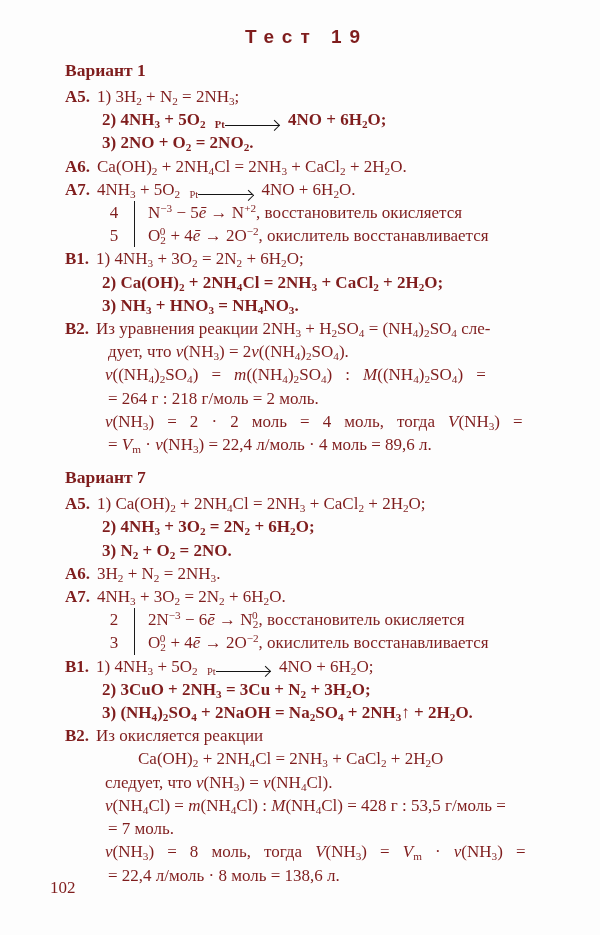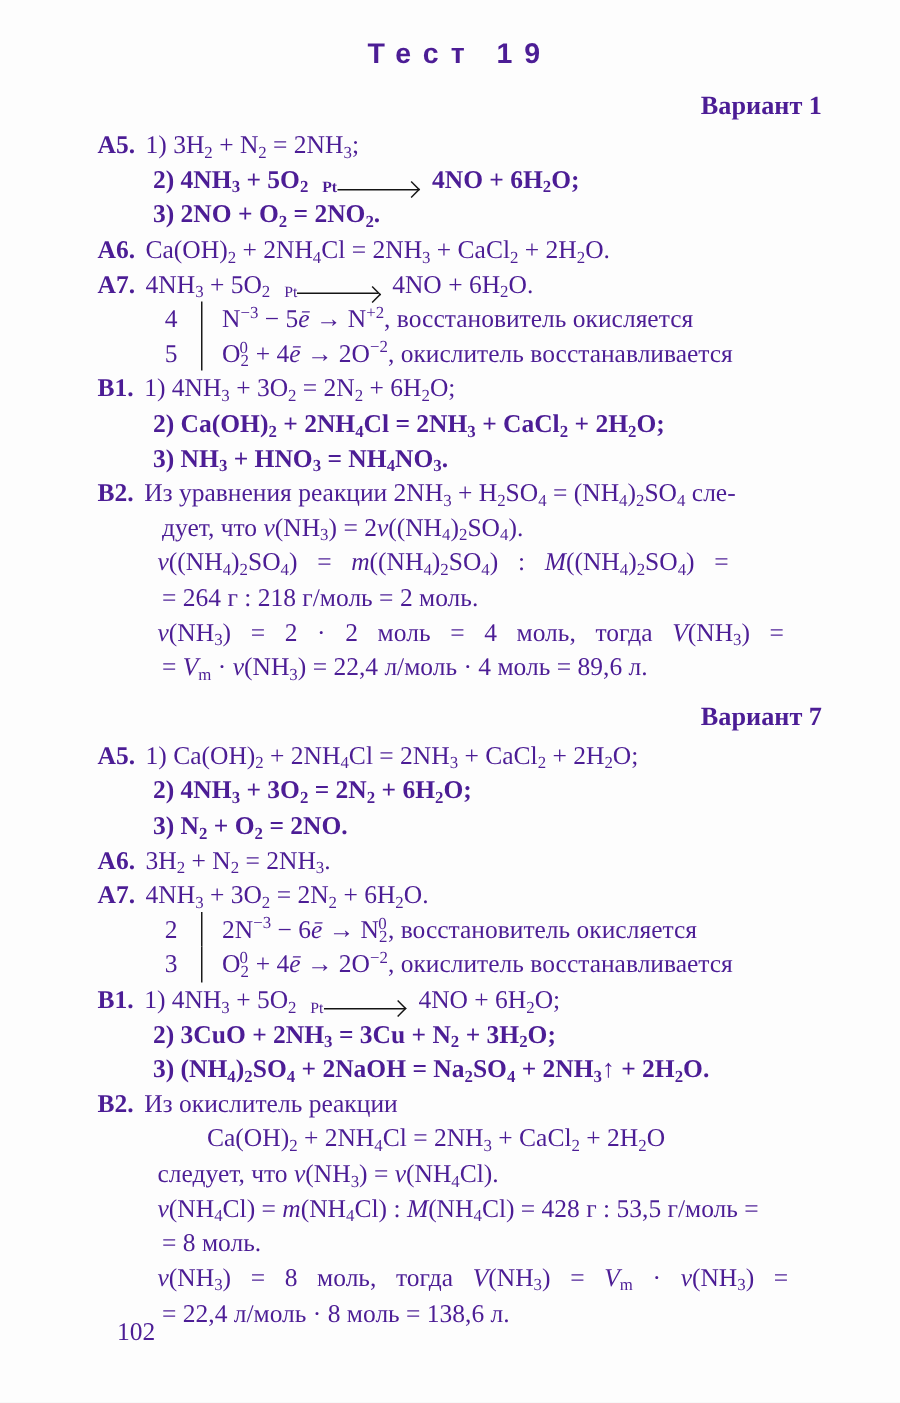--- a/index.html
+++ b/index.html
@@ -18,21 +18,21 @@
   }
   .title{
     text-align:center;
     font-family:"Liberation Sans","DejaVu Sans",sans-serif;
     font-weight:bold;
     font-size:19px;
     letter-spacing:0.42em;
     margin-bottom:11px;
   }
   .heading{
-    text-align:right;
+    text-align:left;
     font-weight:bold;
     font-size:17.5px;
     line-height:23px;
     margin:0 0 3px 0;
   }
   .heading:not(:first-of-type){margin-top:10px;}
   .line{
     font-size:17px;
     line-height:23.2px;
     min-height:23.2px;
@@ -76,28 +76,28 @@
   .rxn-arrow .aline::after{
     content:"";position:absolute;right:0;top:1.2px;
     width:6.5px;height:6.5px;
     border-top:1.6px solid #141414;
     border-right:1.6px solid #141414;
     transform:rotate(45deg);
     transform-origin:60% 40%;
   }
   .page-number{
     position:absolute;
-    left:78px;top:878px;
+    left:50px;top:878px;
     font-size:17px;
   }
 </style>
 </head>
 <body>
 
-<div class="page" style="background: rgb(253, 253, 253); color: #4c1d95;">
+<div class="page" style="background: rgb(253, 253, 253); color: #7f1d1d;">
   <div class="content">
     <div class="title">Тест 19</div>
 
   <div class="heading">Вариант 1</div>
       <div class="line "><span class="tlabel">А5.</span><span class="ttext">1) 3H<sub>2</sub> + N<sub>2</sub> = 2NH<sub>3</sub>;</span></div>
       <div class="line item"><span class="ttext">2) 4NH<sub>3</sub> + 5O<sub>2</sub> <span class="rxn-arrow">
             <span class="cat">Pt</span>
             <span class="aline"></span>
           </span> 4NO + 6H<sub>2</sub>O;</span></div>
       <div class="line item"><span class="ttext">3) 2NO + O<sub>2</sub> = 2NO<sub>2</sub>.</span></div>
@@ -140,22 +140,22 @@
         <span class="coef">3</span>
         <span class="vbar"></span>
         <span class="ttext">O<sub>2</sub><sup>0</sup> + 4<i>ē</i> → 2O<sup>−2</sup>, окислитель восстанавливается</span>
       </div>
       <div class="line "><span class="tlabel">В1.</span><span class="ttext">1) 4NH<sub>3</sub> + 5O<sub>2</sub> <span class="rxn-arrow">
             <span class="cat">Pt</span>
             <span class="aline"></span>
           </span> 4NO + 6H<sub>2</sub>O;</span></div>
       <div class="line item"><span class="ttext">2) 3CuO + 2NH<sub>3</sub> = 3Cu + N<sub>2</sub> + 3H<sub>2</sub>O;</span></div>
       <div class="line item"><span class="ttext">3) (NH<sub>4</sub>)<sub>2</sub>SO<sub>4</sub> + 2NaOH = Na<sub>2</sub>SO<sub>4</sub> + 2NH<sub>3</sub>↑ + 2H<sub>2</sub>O.</span></div>
-      <div class="line "><span class="tlabel">В2.</span><span class="ttext">Из окислитель реакции</span></div>
+      <div class="line "><span class="tlabel">В2.</span><span class="ttext">Из окисляется реакции</span></div>
       <div class="line eqind"><span class="ttext">Ca(OH)<sub>2</sub> + 2NH<sub>4</sub>Cl = 2NH<sub>3</sub> + CaCl<sub>2</sub> + 2H<sub>2</sub>O</span></div>
       <div class="line para"><span class="ttext">следует, что <i>ν</i>(NH<sub>3</sub>) = <i>ν</i>(NH<sub>4</sub>Cl).</span></div>
       <div class="line para"><span class="ttext"><i>ν</i>(NH<sub>4</sub>Cl) = <i>m</i>(NH<sub>4</sub>Cl) : <i>M</i>(NH<sub>4</sub>Cl) = 428 г : 53,5 г/моль =</span></div>
-      <div class="line cont"><span class="ttext">= 8 моль.</span></div>
+      <div class="line cont"><span class="ttext">= 7 моль.</span></div>
       <div class="line para stretch"><span class="ttext"><i>ν</i>(NH<sub>3</sub>) = 8 моль, тогда <i>V</i>(NH<sub>3</sub>) = <i>V</i><sub>m</sub> · <i>ν</i>(NH<sub>3</sub>) =</span></div>
       <div class="line cont"><span class="ttext">= 22,4 л/моль · 8 моль = 138,6 л.</span></div>
     </div>
   <div class="page-number">102</div>
 </div>
 
 </body></html>

